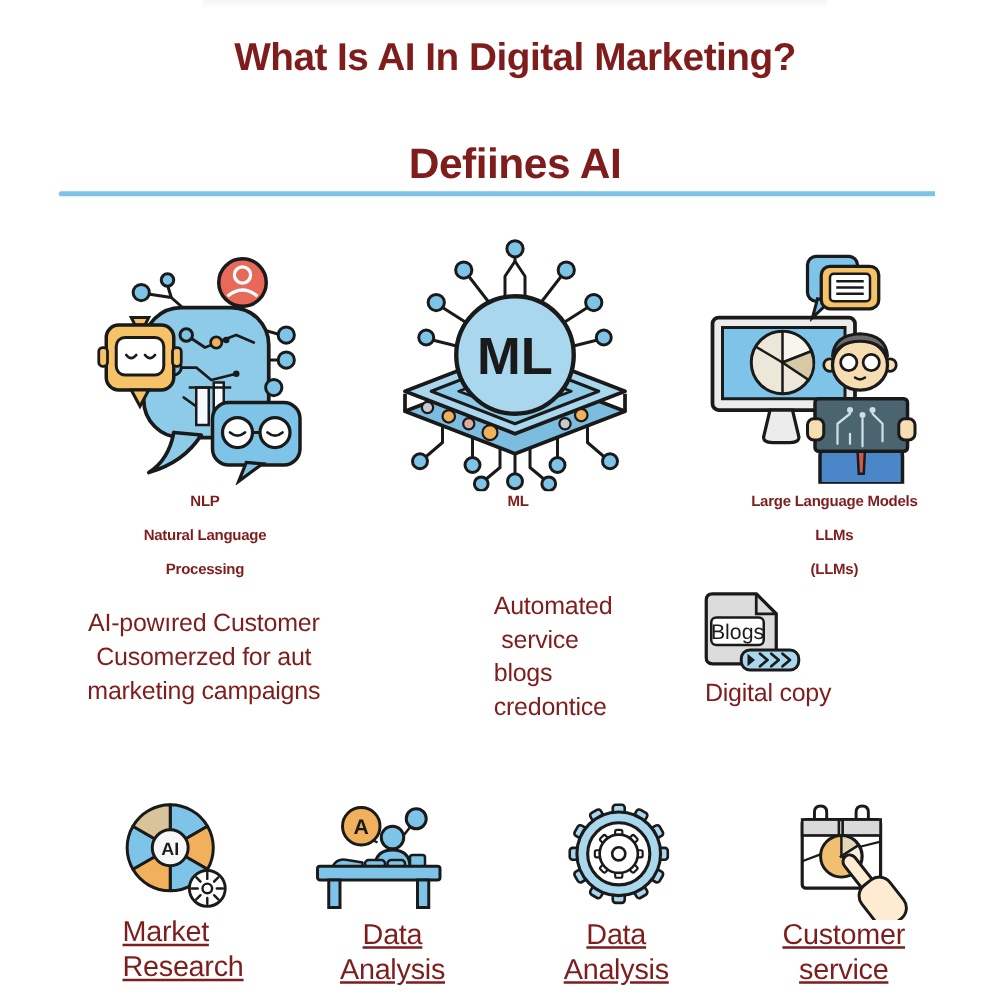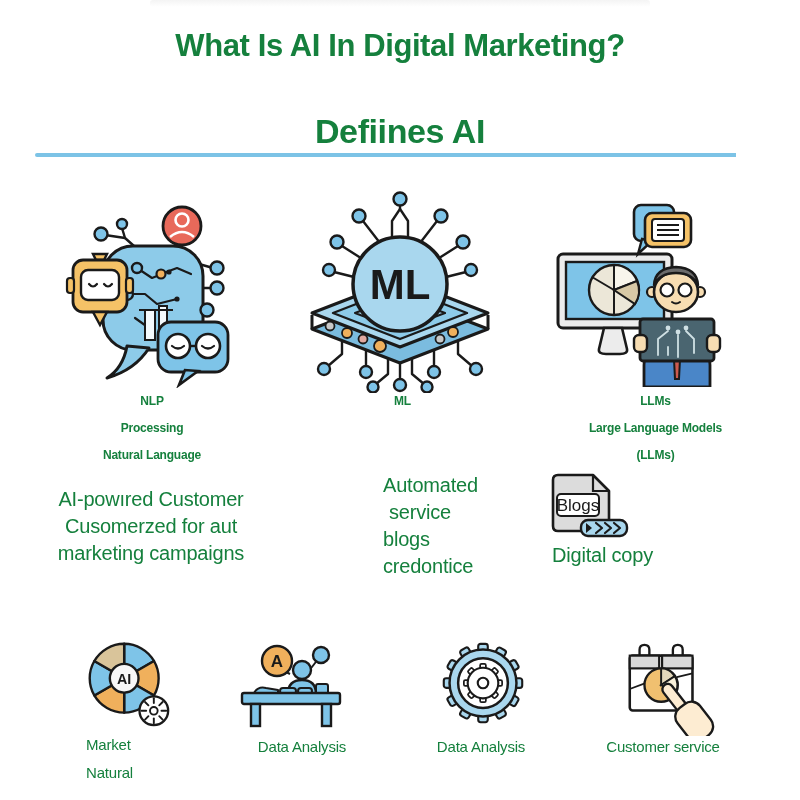--- a/index.html
+++ b/index.html
@@ -1,31 +1,31 @@
 <!DOCTYPE html>
 <html><head>
 <meta charset="utf-8">
 <style>
   html,body{margin:0;padding:0;background:#ffffff;}
   .canvas{
     position:relative;width:736px;height:800px;background:#ffffff;overflow:hidden;
-    font-family:"Liberation Sans",sans-serif;color:#15803d;
+    font-family:"Liberation Sans",sans-serif;color:#7f1d1d;margin-left:12px;
   }
   .abs{position:absolute;}
   .artifact{background:linear-gradient(to bottom,#ebebeb,#ffffff);opacity:.55;border-radius:3px;}
   .title{width:800px;text-align:center;font-size:31px;font-weight:700;letter-spacing:-.4px;}
   .subtitle{width:800px;text-align:center;font-size:34px;font-weight:700;letter-spacing:-.4px;}
   .divider{height:4px;width:730px;background:#7cc3e6;border-radius:2px;}
   .heading{text-align:center;font-weight:700;font-size:12px;line-height:27px;letter-spacing:-.2px;}
   .heading span{display:block;}
   .desc{font-size:20px;line-height:27px;letter-spacing:-.2px;}
   .desc span{display:block;}
   .center{text-align:center;}
   .indent{padding-left:6px;}
-  .app-label{font-size:15px;line-height:28px;letter-spacing:-.2px;}
+  .app-label{font-size:23px;line-height:28px;letter-spacing:-.2px;text-decoration:underline;}
   .app-label span{display:block;}
   svg{display:block;width:100%;height:100%;}
 </style>
 </head>
 <body>
 
 <div class="canvas">
 
   <div class="abs artifact" style="left:150px;top:0;width:500px;height:7px;"></div>
 
@@ -87,22 +87,22 @@
         <circle cx="113" cy="148" r="12" fill="#ffffff" stroke="#1a1a1a" stroke-width="2.6"></circle>
         <circle cx="143" cy="148" r="12" fill="#ffffff" stroke="#1a1a1a" stroke-width="2.6"></circle>
         <path d="M107,148 Q113,153 119,148" fill="none" stroke="#1a1a1a" stroke-width="2.2" stroke-linecap="round"></path>
         <path d="M137,148 Q143,153 149,148" fill="none" stroke="#1a1a1a" stroke-width="2.2" stroke-linecap="round"></path>
       </g>
     </svg>
   </div>
 
   <div class="abs heading" style="left:32px;top:388px;width:240px;">
     <span>NLP</span>
+    <span>Natural Language</span>
     <span>Processing</span>
-    <span>Natural Language</span>
   </div>
 
   <div class="abs desc center" style="left:40px;top:486px;width:222px;">
     <span>AI-powıred Customer</span>
     <span>Cusomerzed for aut</span>
     <span>marketing campaigns</span>
   </div>
 
   <div class="abs" style="left:300px;top:188px;width:200px;height:205px;">
     <svg viewBox="0 0 200 205">
@@ -212,22 +212,22 @@
           <circle cx="136" cy="135" r="2.4"></circle>
           <circle cx="144" cy="131" r="2.4"></circle>
         </g>
         <rect x="92" y="138" width="13" height="17" rx="5" fill="#f7ddb2" stroke="#1a1a1a" stroke-width="2.4"></rect>
         <rect x="165" y="138" width="13" height="17" rx="5" fill="#f7ddb2" stroke="#1a1a1a" stroke-width="2.4"></rect>
       </g>
     </svg>
   </div>
 
   <div class="abs heading" style="left:533px;top:388px;width:245px;">
+    <span>Large Language Models</span>
     <span>LLMs</span>
-    <span>Large Language Models</span>
     <span>(LLMs)</span>
   </div>
 
   <div class="abs" style="left:545px;top:470px;width:85px;height:72px;">
     <svg viewBox="0 0 85 72">
       <path d="M8,10 Q8,5 13,5 L48,5 L64,21 L64,56 Q64,61 59,61 L13,61 Q8,61 8,56 Z" fill="#dcdcdc" stroke="#1a1a1a" stroke-width="2.6" stroke-linejoin="round"></path>
       <path d="M48,5 L48,21 L64,21" fill="none" stroke="#1a1a1a" stroke-width="2.2"></path>
       <rect x="12" y="24" width="42" height="22" rx="4" fill="#ffffff" stroke="#1a1a1a" stroke-width="2"></rect>
       <text x="33" y="41" font-size="17" fill="#1a1a1a" text-anchor="middle">Blogs</text>
       <rect x="36" y="50" width="46" height="16" rx="7" fill="#a9d7ee" stroke="#1a1a1a" stroke-width="2.4"></rect>
@@ -267,21 +267,21 @@
           <line x1="73" y1="63" x2="73" y2="68" transform="rotate(225 73 76)"></line>
           <line x1="73" y1="63" x2="73" y2="68" transform="rotate(270 73 76)"></line>
           <line x1="73" y1="63" x2="73" y2="68" transform="rotate(315 73 76)"></line>
         </g>
         <circle cx="73" cy="76" r="4" fill="none" stroke="#1a1a1a" stroke-width="2"></circle>
       </g>
     </svg>
   </div>
   <div class="abs app-label" style="left:86px;top:731px;width:140px;">
     <span>Market</span>
-    <span>Natural</span>
+    <span>Research</span>
   </div>
 
   <div class="abs" style="left:238px;top:644px;width:108px;height:88px;">
     <svg viewBox="0 0 108 88">
       <line x1="40" y1="24" x2="52" y2="30" stroke="#1a1a1a" stroke-width="2"></line>
       <line x1="70" y1="28" x2="81" y2="14" stroke="#1a1a1a" stroke-width="2"></line>
       <circle cx="83" cy="11" r="8" fill="#7ec4e8" stroke="#1a1a1a" stroke-width="2.4"></circle>
       <circle cx="39" cy="17" r="15" fill="#f0b05c" stroke="#1a1a1a" stroke-width="2.4"></circle>
       <text x="39" y="23" font-size="17" font-weight="bold" fill="#1a1a1a" text-anchor="middle">A</text>
       <circle cx="64" cy="26" r="9" fill="#7ec4e8" stroke="#1a1a1a" stroke-width="2.4"></circle>

